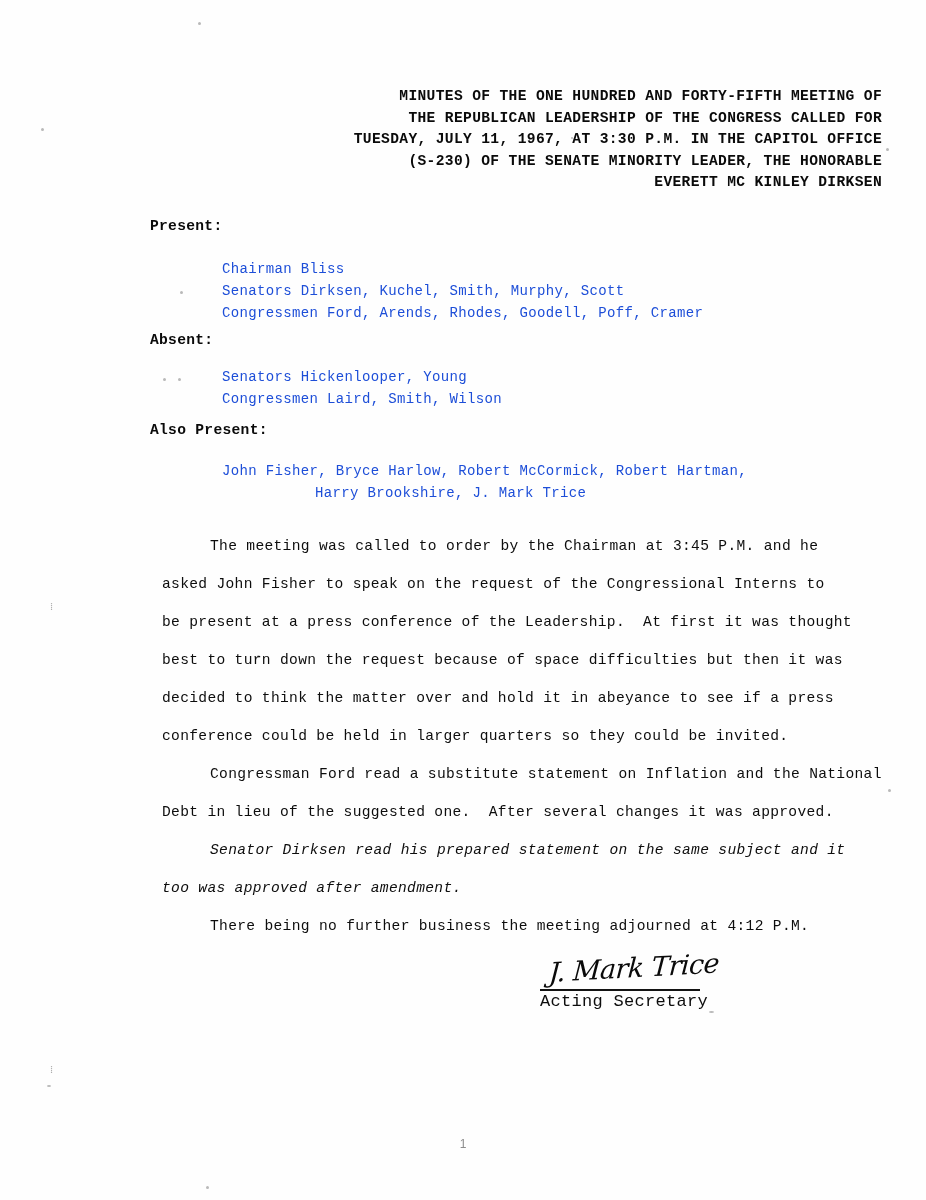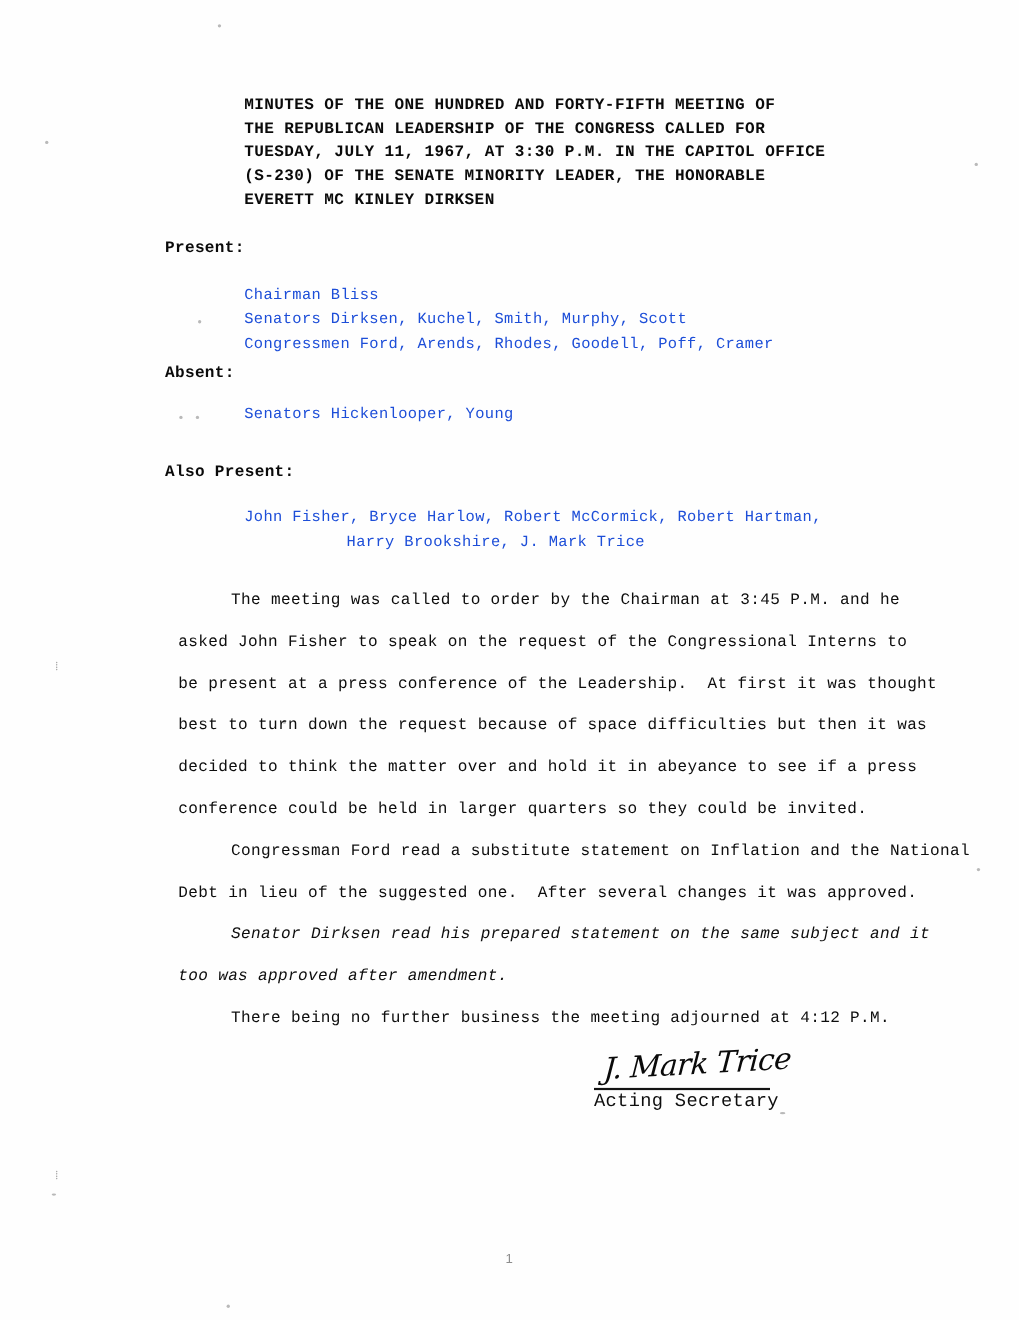--- a/index.html
+++ b/index.html
@@ -45,20 +45,21 @@
     top: 86px;
     width: 660px;
   }
   .title-line {
     font-size: 14.6px;
     letter-spacing: 0.35px;
     line-height: 21.5px;
     white-space: pre;
     font-weight: 700;
     color: #0a0a0a;
+    text-align: right;
   }
 
   
   .section-label {
     position: absolute;
     left: 150px;
     font-size: 14.6px;
     letter-spacing: 0.3px;
     white-space: pre;
     font-weight: 700;
@@ -174,20 +175,21 @@
   <div class="section-label" style="top:218px;">Present:</div>
   <div class="roster" style="top:258px;">
     <div class="roster-line">Chairman Bliss</div>
     <div class="roster-line">Senators Dirksen, Kuchel, Smith, Murphy, Scott</div>
     <div class="roster-line">Congressmen Ford, Arends, Rhodes, Goodell, Poff, Cramer</div>
   </div>
 
   <div class="section-label" style="top:332px;">Absent:</div>
   <div class="roster" style="top:366px;">
     <div class="roster-line">Senators Hickenlooper, Young</div>
+    <div class="roster-line">Congressmen Laird, Smith, Wilson</div>
   </div>
 
   <div class="section-label" style="top:422px;">Also Present:</div>
   <div class="roster" style="top:460px;">
     <div class="roster-line">John Fisher, Bryce Harlow, Robert McCormick, Robert Hartman,</div>
     <div class="roster-line center-indent">Harry Brookshire, J. Mark Trice</div>
   </div>
 
   <div class="body-block" style="top:527px;">
     <div class="body-line indent">The meeting was called to order by the Chairman at 3:45 P.M. and he</div>

